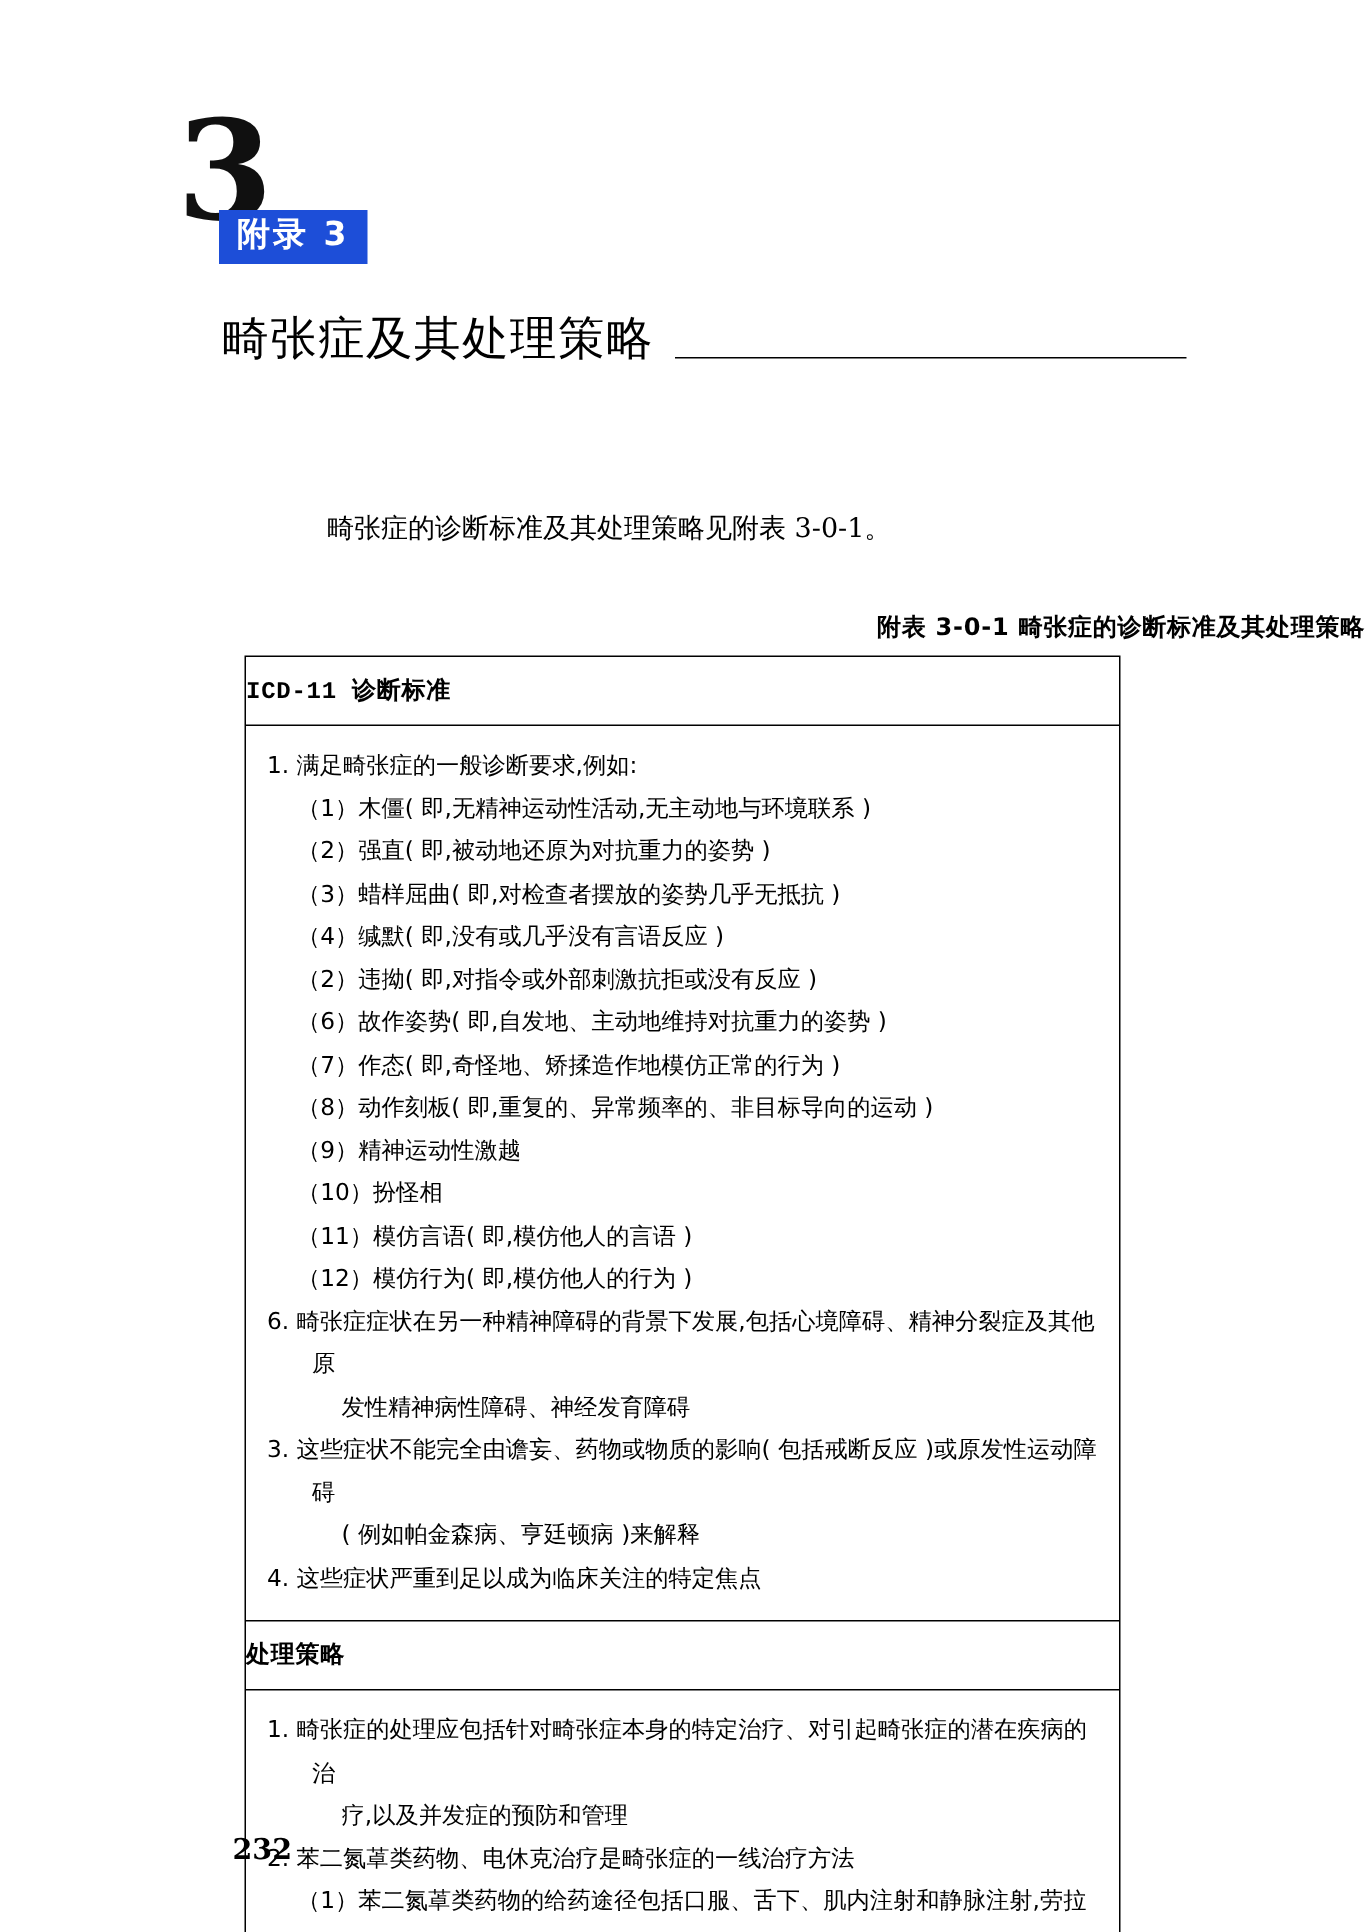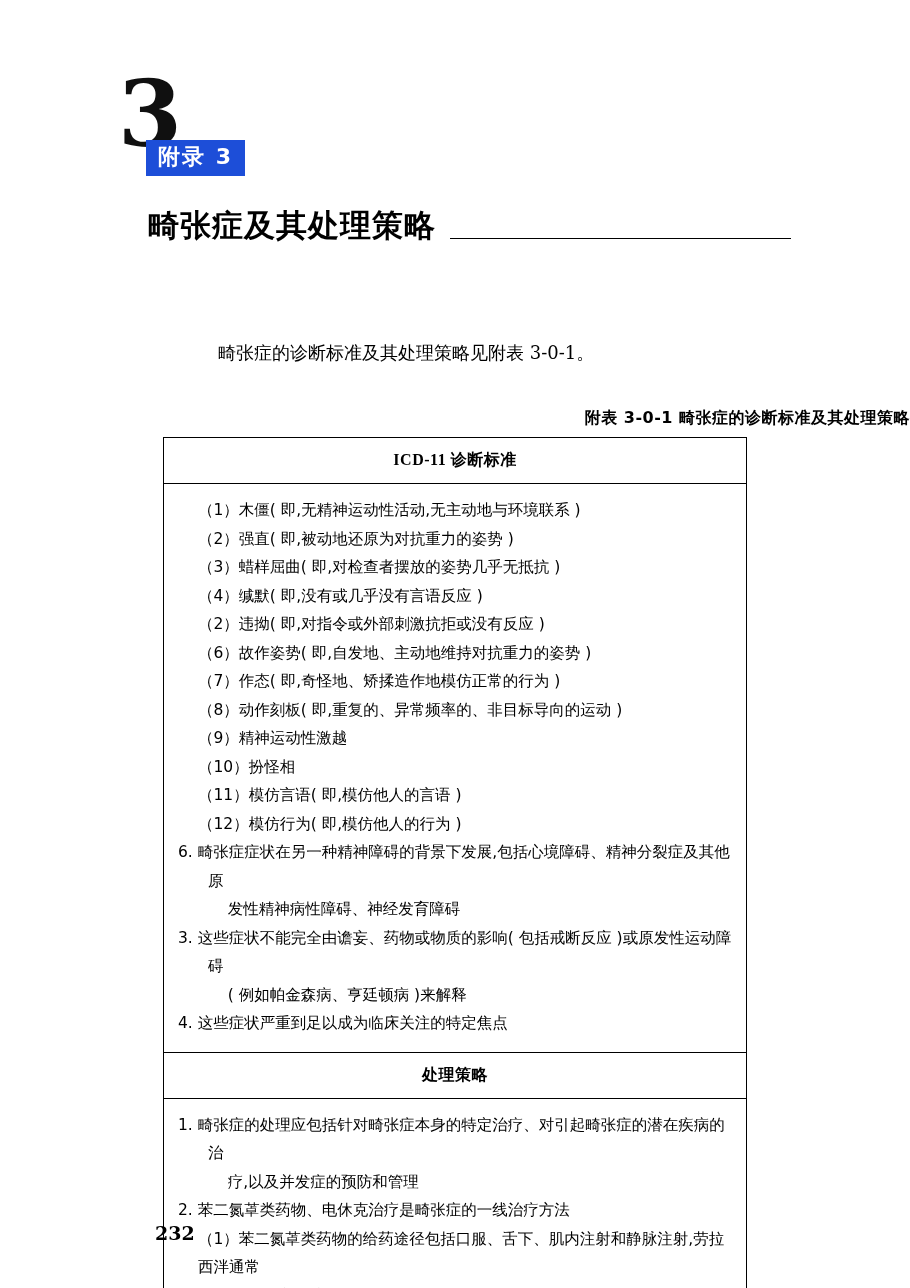--- a/index.html
+++ b/index.html
@@ -56,21 +56,21 @@
     white-space: nowrap;
   }
 
   
   .doc-title {
     position: absolute;
     left: 148px;
     top: 205px;
     font-family: "DejaVu Serif", "Liberation Serif", serif;
     font-size: 31px;
-    font-weight: 700;
+    font-weight: 400;
     letter-spacing: 1px;
     color: #000;
     white-space: nowrap;
   }
   .title-rule {
     position: absolute;
     left: 450px;
     top: 238px;
     width: 341px;
     height: 0;
@@ -106,26 +106,25 @@
   .table {
     position: absolute;
     left: 163px;
     top: 437px;
     width: 584px;
     border: 1.6px solid #000;
     box-sizing: border-box;
     background: #fff;
   }
   .table-section-head {
-    text-align: center;
     font-size: 16px;
     font-weight: 700;
     padding: 12px 0 12px 0;
     border-bottom: 1.5px solid #000;
-    font-family: Liberation Serif, serif;
+    font-family: Liberation Mono, monospace;
     letter-spacing: 0.5px;
   }
   .table-section-head.second {
     border-top: 1.5px solid #000;
   }
   .table-body {
     padding: 12px 14px 14px 14px;
     font-family: "DejaVu Sans", "Liberation Sans", sans-serif;
     font-size: 15.5px;
     line-height: 28.5px;
@@ -173,20 +172,21 @@
   <div class="title-rule"></div>
 
   <div class="intro">畸张症的诊断标准及其处理策略见附表 3-0-1。</div>
 
   <div class="table-caption">附表 3-0-1    畸张症的诊断标准及其处理策略</div>
 
   <div class="table">
 
     <div class="table-section-head">ICD-11 诊断标准</div>
     <div class="table-body">
+      <div class="row numbered">1. 满足畸张症的一般诊断要求,例如:</div>
       <div class="row paren">（1）木僵( 即,无精神运动性活动,无主动地与环境联系 )</div>
       <div class="row paren">（2）强直( 即,被动地还原为对抗重力的姿势 )</div>
       <div class="row paren">（3）蜡样屈曲( 即,对检查者摆放的姿势几乎无抵抗 )</div>
       <div class="row paren">（4）缄默( 即,没有或几乎没有言语反应 )</div>
       <div class="row paren">（2）违拗( 即,对指令或外部刺激抗拒或没有反应 )</div>
       <div class="row paren">（6）故作姿势( 即,自发地、主动地维持对抗重力的姿势 )</div>
       <div class="row paren">（7）作态( 即,奇怪地、矫揉造作地模仿正常的行为 )</div>
       <div class="row paren">（8）动作刻板( 即,重复的、异常频率的、非目标导向的运动 )</div>
       <div class="row paren">（9）精神运动性激越</div>
       <div class="row paren">（10）扮怪相</div>

